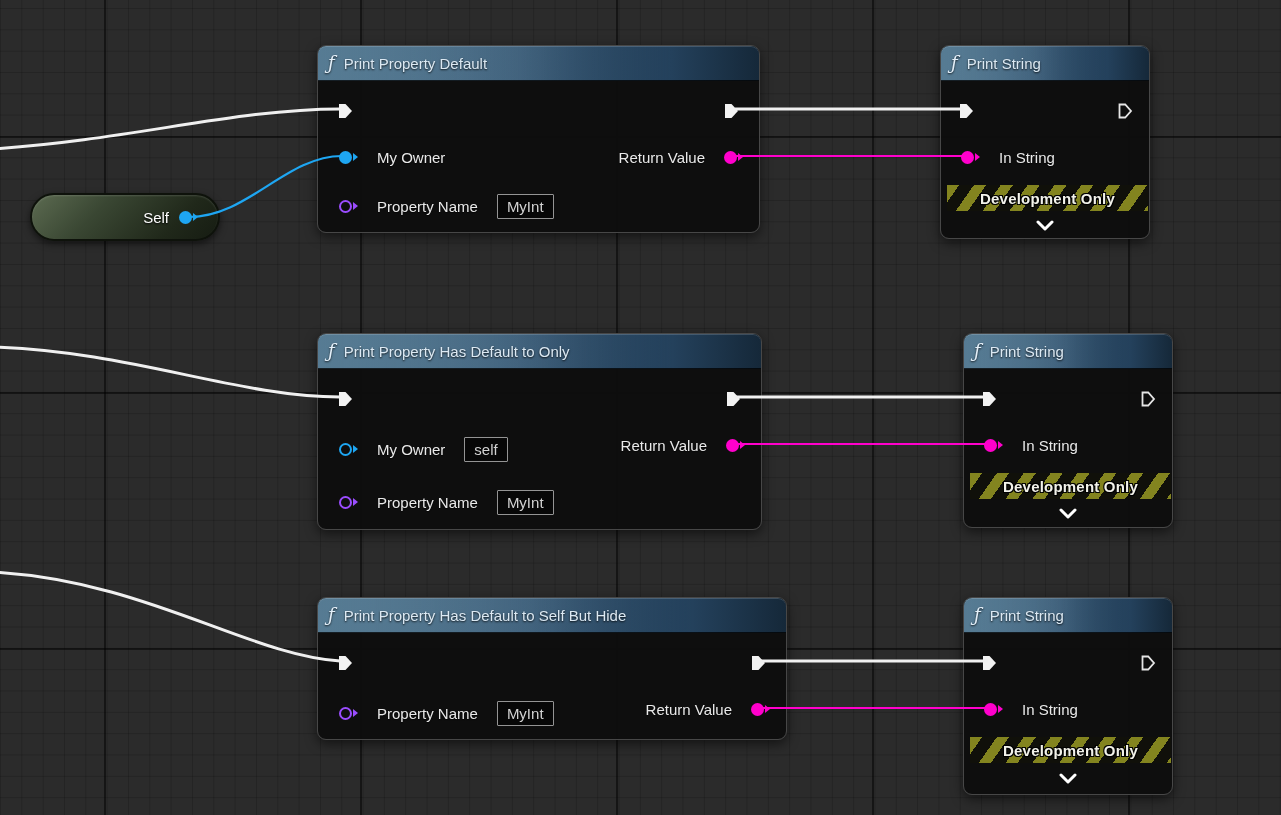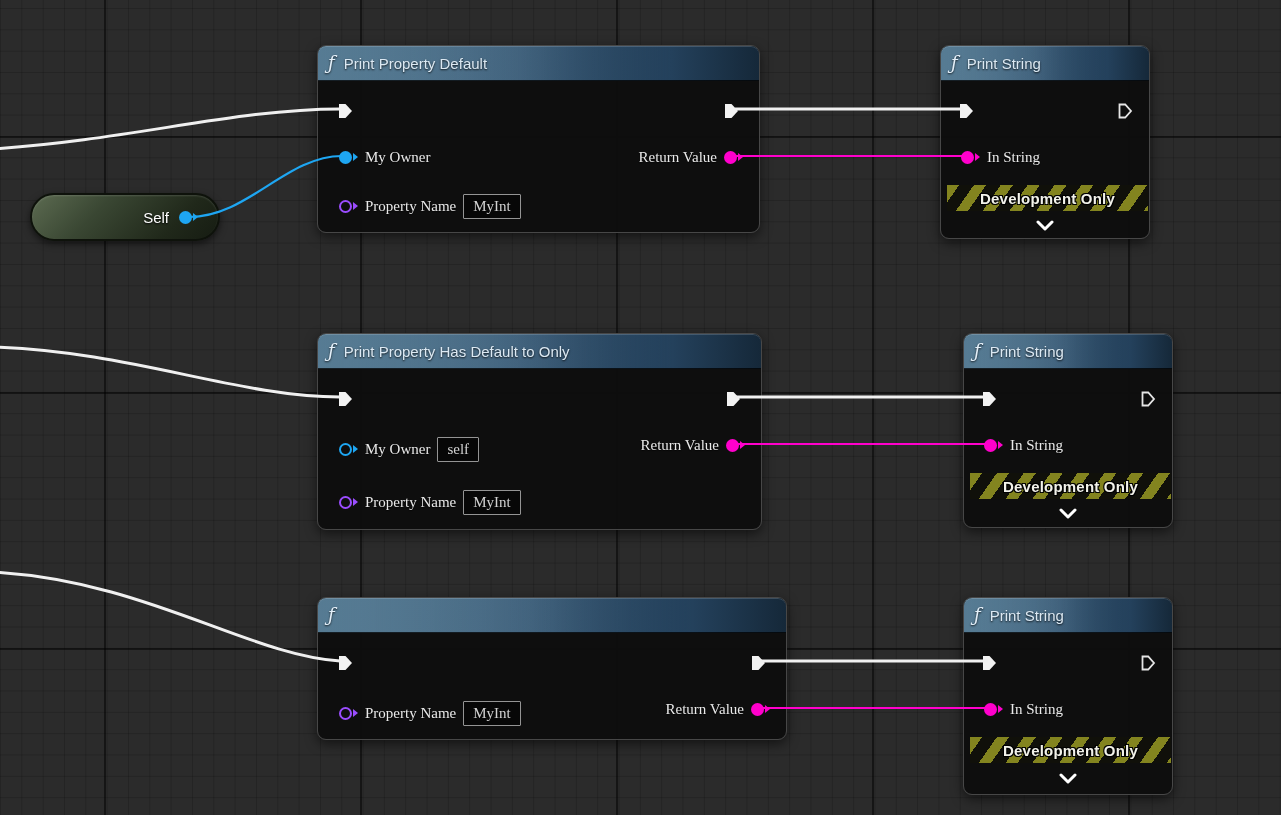--- a/index.html
+++ b/index.html
@@ -33,21 +33,21 @@
   }
   .fnicon{font-family:"DejaVu Serif","Liberation Serif",serif;font-style:italic;font-size:18px;color:#e4f0fa;line-height:1;text-shadow:0 1px 2px rgba(0,0,0,0.8);}
   .ntitle{color:#dce9f3;font-size:15px;font-weight:400;text-shadow:0 1px 2px rgba(0,0,0,0.85);white-space:nowrap;}
 
   .execpin{position:absolute;}
   .exec-l{left:20px;top:57px;}
   .exec-r{right:20px;top:57px;}
   .exec-l-ps{left:18px;top:57px;}
   .exec-r-ps{right:16px;top:57px;}
 
-  .prow{position:absolute;display:flex;align-items:center;gap:7px;height:26px;font-family:Liberation Serif, serif;}
+  .prow{position:absolute;display:flex;align-items:center;gap:19px;height:26px;}
   .prow.right{justify-content:flex-end;}
   .plabel{color:#e9e9e9;font-size:15px;text-shadow:0 1px 1px rgba(0,0,0,0.7);white-space:nowrap;}
   .pinw{display:flex;align-items:center;gap:1px;flex:0 0 auto;}
   .pin{width:13px;height:13px;border-radius:50%;box-sizing:border-box;flex:0 0 auto;}
   .pin.f-blue{background:#1ea6f2;}
   .pin.f-mag{background:#ff00cc;}
   .pin.h-blue{border:2.5px solid #1ea6f2;background:transparent;}
   .pin.h-purp{border:2.5px solid #9b4dff;background:transparent;}
   .wedge{width:0;height:0;border-top:4px solid transparent;border-bottom:4px solid transparent;border-left:5px solid #fff;}
   .wedge.c-blue{border-left-color:#1ea6f2;}
@@ -172,20 +172,21 @@
         <span class="wedge c-purp"></span>
       </span>
       <span class="plabel">Property Name</span>
       <span class="vbox">MyInt</span>
     </div>
   </div>
 
   <div class="bnode" style="left:317px;top:597px;width:470px;height:143px;">
     <div class="nhead">
       <span class="fnicon">ƒ</span>
+      <span class="ntitle">Print Property Has Default to Self But Hide</span>
     </div>
     <svg class="execpin exec-l" width="15" height="16" viewBox="0 0 15 16">
         <path d="M1 1 H7.5 L14 8 L7.5 15 H1 Z" fill="#f2f2f2"></path>
       </svg>
     <svg class="execpin exec-r" width="15" height="16" viewBox="0 0 15 16">
         <path d="M1 1 H7.5 L14 8 L7.5 15 H1 Z" fill="#f2f2f2"></path>
       </svg>
     <div class="prow right" style="right:16px;top:98px;">
       <span class="plabel">Return Value</span>
       <span class="pinw">

